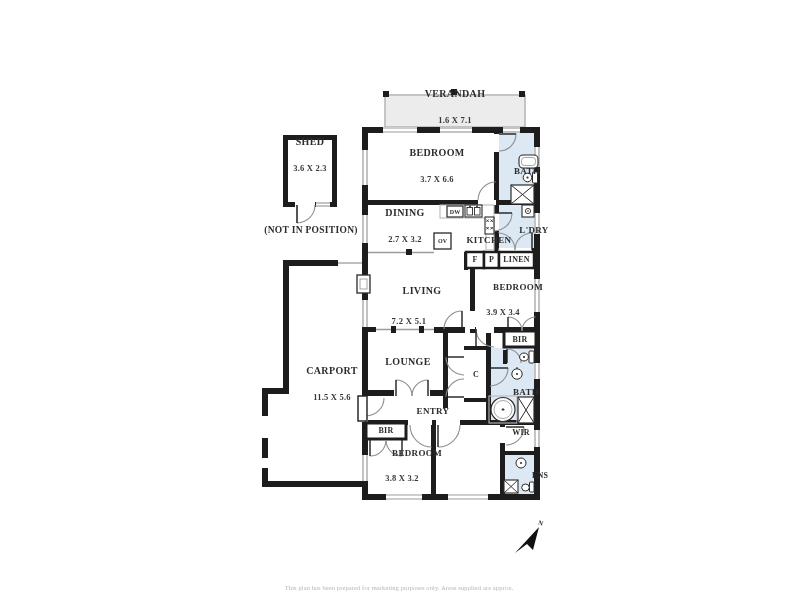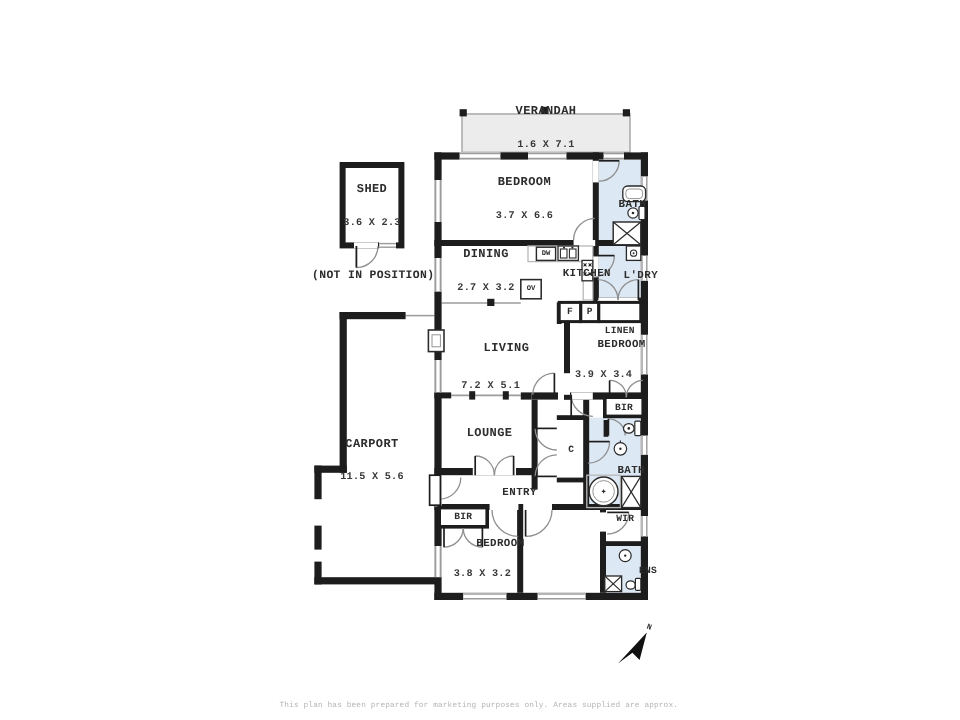--- a/index.html
+++ b/index.html
@@ -1,17 +1,17 @@
 <!DOCTYPE html>
 <html><head>
 <meta charset="utf-8">
 <style>
   html,body{margin:0;padding:0;background:#fff;}
   .stage{position:relative;width:800px;height:600px;background:#fff;overflow:hidden;
-         font-family:Liberation Mono, monospace;}
+         font-family:Liberation Serif, serif;}
   .stage svg{position:absolute;left:0;top:0;}
   .lbl{position:absolute;transform:translate(-50%,-50%);text-align:center;color:#2d2d2d;
        font-weight:700;white-space:nowrap;letter-spacing:.35px;line-height:1.15;}
   .lbl .name{font-size:10px;display:block;}
   .lbl .dim{font-size:8.5px;font-weight:600;letter-spacing:.2px;display:block;margin-top:16px;color:#383838;}
   .md .name{font-size:9px;padding-left:30px;}
   .sm{font-size:8px;letter-spacing:.2px;}
   .xs{font-size:6px;letter-spacing:0;}
   .master-lbl{white-space:normal;width:66px;}
   .note{font-size:9.5px;letter-spacing:.3px;}
@@ -298,73 +298,73 @@
   <g>
     <path d="M539,527 L515,553 L527,544 L533,550 Z" fill="#111"></path>
   </g>
 </svg>
 
 <div class="lbl" style="left:455px;top:107px;">
   <span class="name">VERANDAH</span>
   <span class="dim">1.6 X 7.1</span>
 </div>
 
-<div class="lbl" style="left:310px;top:172px;">
+<div class="lbl" style="left:310px;top:155px;">
   <span class="name">SHED</span>
   <span class="dim">3.6 X 2.3</span>
 </div>
 
 <div class="lbl note" style="left:311px;top:230px;">(NOT IN POSITION)</div>
 
 <div class="lbl" style="left:437px;top:166px;">
   <span class="name">BEDROOM</span>
   <span class="dim">3.7 X 6.6</span>
 </div>
 
 <div class="lbl md" style="left:512px;top:171px;">
   <span class="name">BATH</span>
 </div>
 
 <div class="lbl" style="left:405px;top:226px;">
   <span class="name">DINING</span>
   <span class="dim">2.7 X 3.2</span>
 </div>
 
-<div class="lbl md" style="left:474px;top:228px;text-align:right;">
+<div class="lbl md" style="left:474px;top:240px;text-align:right;">
   <span class="name">KITCHEN</span>
 </div>
 
 <div class="lbl xs" style="left:455px;top:211.5px;">DW</div>
 <div class="lbl xs" style="left:442.5px;top:241px;">OV</div>
 
 <div class="lbl md" style="left:519px;top:230px;">
   <span class="name">L'DRY</span>
 </div>
 
 <div class="lbl sm" style="left:475px;top:260px;">F</div>
 <div class="lbl sm" style="left:491.5px;top:260px;">P</div>
-<div class="lbl sm" style="left:516.5px;top:276px;">LINEN</div>
+<div class="lbl sm" style="left:516.5px;top:260px;">LINEN</div>
 
 <div class="lbl" style="left:422px;top:291px;">
   <span class="name">LIVING</span>
 </div>
 <div class="lbl dim-only" style="left:409px;top:322px;">7.2 X 5.1</div>
 
 <div class="lbl md" style="left:503px;top:300px;">
   <span class="name">BEDROOM</span>
   <span class="dim">3.9 X 3.4</span>
 </div>
 
 <div class="lbl sm" style="left:520px;top:339.5px;">BIR</div>
 
 <div class="lbl" style="left:408px;top:362px;">
   <span class="name">LOUNGE</span>
 </div>
 
-<div class="lbl" style="left:310px;top:384px;">
+<div class="lbl" style="left:332px;top:384px;">
   <span class="name">CARPORT</span>
   <span class="dim">11.5 X 5.6</span>
 </div>
 
 <div class="lbl sm" style="left:476px;top:375px;">C</div>
 
 <div class="lbl md" style="left:511px;top:392px;">
   <span class="name">BATH</span>
 </div>
 

